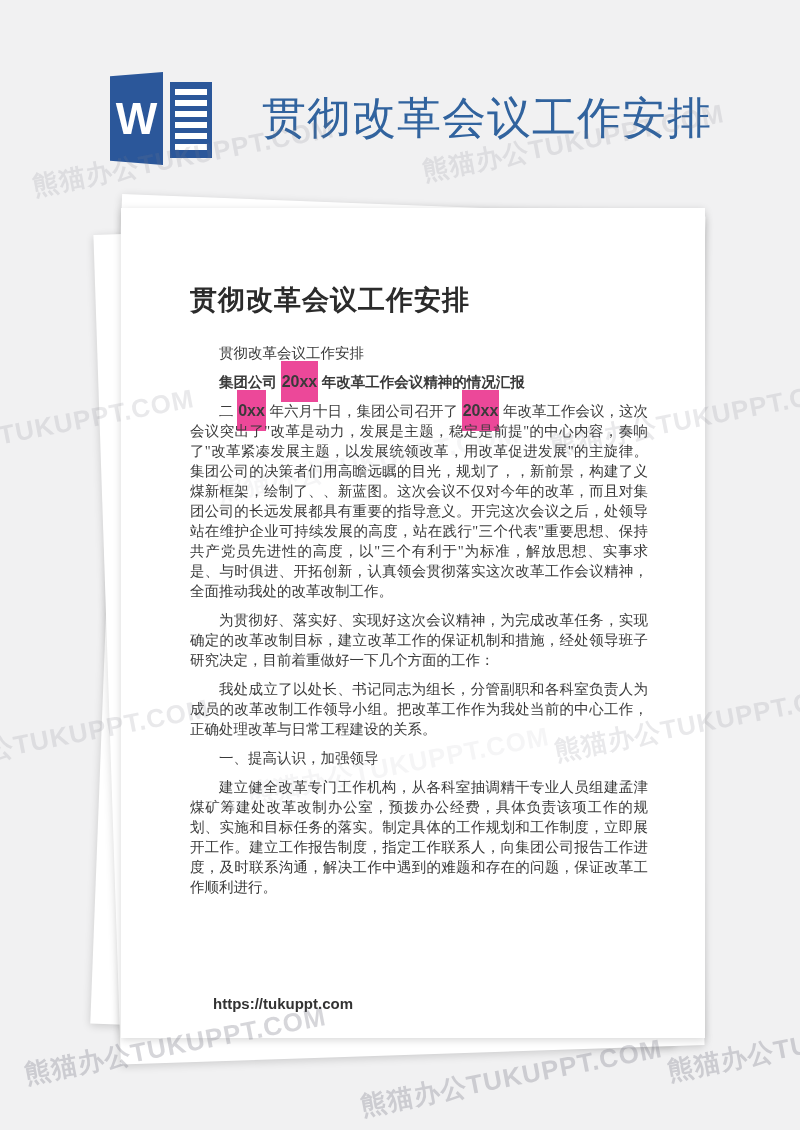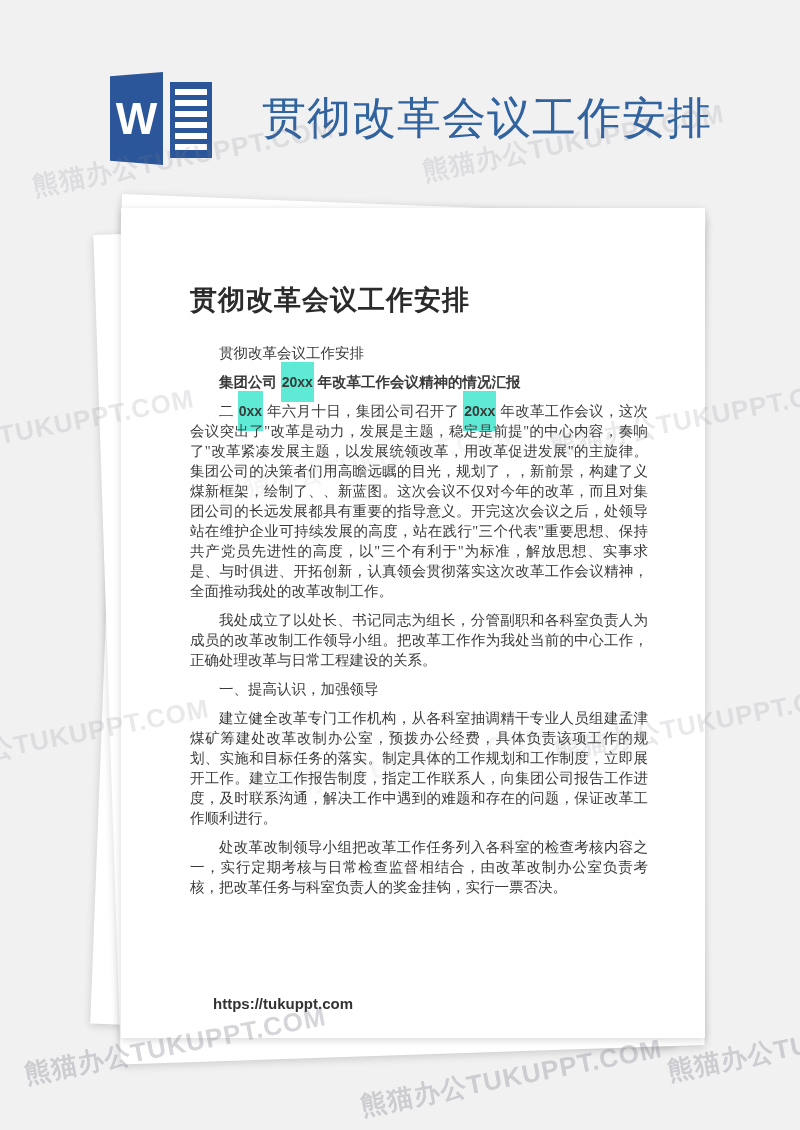--- a/index.html
+++ b/index.html
@@ -40,22 +40,22 @@
     margin:0 0 25px 0;font-size:27px;line-height:36px;font-weight:600;
     letter-spacing:1px;color:#2b2b2b;font-family:"Liberation Sans",sans-serif;
   }
   .doc-body{
     font-family:"Liberation Serif","DejaVu Serif",serif;
     font-size:14.5px;line-height:20px;color:#3a3a3a;text-align:justify;
   }
   .doc-body p{margin:0 0 9px 0;text-indent:2em;}
   .doc-body p.bold{font-weight:700;}
   .field{
-    font-family:"Liberation Sans",sans-serif;font-weight:700;font-size:14px;
-    background:#5eead4;padding:12px 1px;
+    font-family:"Liberation Sans",sans-serif;font-weight:700;font-size:16px;
+    background:#ec4899;padding:12px 1px;
   }
   .page-footer{
     position:absolute;left:69px;bottom:26px;
     font-family:"Liberation Sans",sans-serif;font-size:15px;font-weight:700;color:#333333;padding-left:23px;
   }
   
   .wm-layer{position:absolute;left:0;top:0;width:800px;height:1130px;z-index:12;pointer-events:none;}
   .wm{
     position:absolute;white-space:nowrap;transform:rotate(-11deg);
     font-size:26px;font-weight:700;letter-spacing:1px;
@@ -81,24 +81,24 @@
 
   <div class="sheet sheet-c"></div>
   <div class="sheet sheet-b"></div>
 
   <div class="sheet page-main">
     <h2 class="doc-heading">贯彻改革会议工作安排</h2>
     <div class="doc-body">
         <p><span>贯彻改革会议工作安排</span></p>
         <p class="bold"><span>集团公司 </span><span class="field">20xx</span><span> 年改革工作会议精神的情况汇报</span></p>
         <p><span>二 </span><span class="field">0xx</span><span> 年六月十日，集团公司召开了 </span><span class="field">20xx</span><span> 年改革工作会议，这次会议突出了"改革是动力，发展是主题，稳定是前提"的中心内容，奏响了"改革紧凑发展主题，以发展统领改革，用改革促进发展"的主旋律。集团公司的决策者们用高瞻远瞩的目光，规划了，，新前景，构建了义煤新框架，绘制了、、新蓝图。这次会议不仅对今年的改革，而且对集团公司的长远发展都具有重要的指导意义。开完这次会议之后，处领导站在维护企业可持续发展的高度，站在践行"三个代表"重要思想、保持共产党员先进性的高度，以"三个有利于"为标准，解放思想、实事求是、与时俱进、开拓创新，认真领会贯彻落实这次改革工作会议精神，全面推动我处的改革改制工作。</span></p>
+        <p><span>为贯彻好、落实好、实现好这次会议精神，为完成改革任务，实现确定的改革改制目标，建立改革工作的保证机制和措施，经处领导班子研究决定，目前着重做好一下几个方面的工作：</span></p>
         <p><span>我处成立了以处长、书记同志为组长，分管副职和各科室负责人为成员的改革改制工作领导小组。把改革工作作为我处当前的中心工作，正确处理改革与日常工程建设的关系。</span></p>
         <p><span>一、提高认识，加强领导</span></p>
         <p><span>建立健全改革专门工作机构，从各科室抽调精干专业人员组建孟津煤矿筹建处改革改制办公室，预拨办公经费，具体负责该项工作的规划、实施和目标任务的落实。制定具体的工作规划和工作制度，立即展开工作。建立工作报告制度，指定工作联系人，向集团公司报告工作进度，及时联系沟通，解决工作中遇到的难题和存在的问题，保证改革工作顺利进行。</span></p>
-        <p><span>处改革改制领导小组把改革工作任务列入各科室的检查考核内容之一，实行定期考核与日常检查监督相结合，由改革改制办公室负责考核，把改革任务与科室负责人的奖金挂钩，实行一票否决。</span></p>
       </div>
     <div class="page-footer">https://tukuppt.com</div>
   </div>
 
   <div class="wm-layer">
     <span class="wm" style="left:30px;top:140px;">熊猫办公TUKUPPT.COM</span>
     <span class="wm" style="left:420px;top:125px;">熊猫办公TUKUPPT.COM</span>
     <span class="wm" style="left:-110px;top:410px;">熊猫办公TUKUPPT.COM</span>
     <span class="wm wm-light" style="left:215px;top:445px;">熊猫办公TUKUPPT.COM</span>
     <span class="wm" style="left:548px;top:400px;">熊猫办公TUKUPPT.COM</span>

